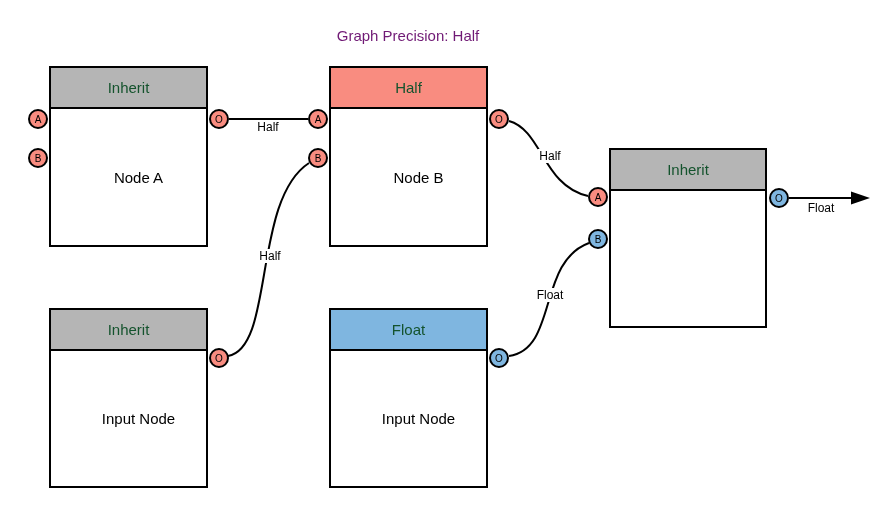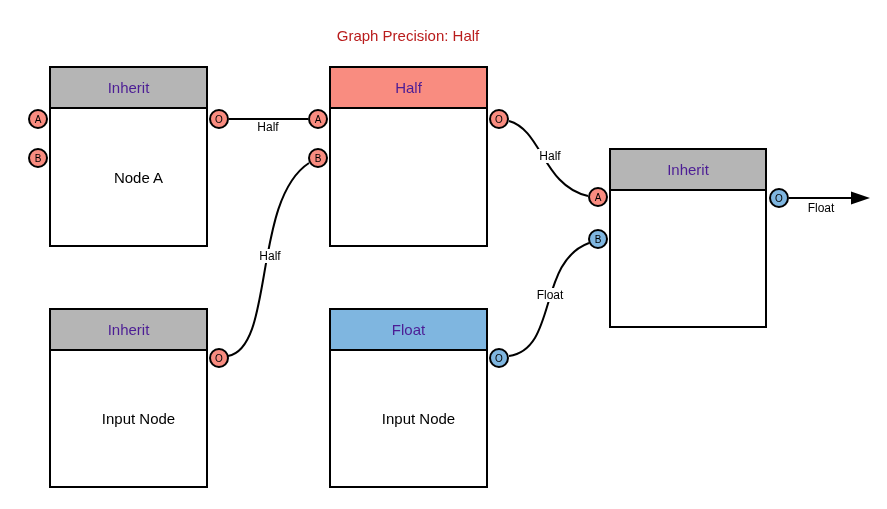--- a/index.html
+++ b/index.html
@@ -20,40 +20,40 @@
     left: 0; top: 0;
     width: 887px;
     height: 509px;
   }
   .diagram-title {
     position: absolute;
     left: 408px;
     top: 27px;
     transform: translateX(-50%);
     font-size: 15px;
-    color: #b91c1c;
+    color: #701a75;
     white-space: nowrap;
   }
   .node {
     position: absolute;
     background: #ffffff;
     border: 2px solid #000000;
     box-sizing: border-box;
     display: flex;
     flex-direction: column;
   }
   .node-header {
     height: 39px;
     flex: 0 0 39px;
     border-bottom: 2px solid #000000;
     display: flex;
     align-items: center;
     justify-content: center;
     font-size: 15px;
-    color: #4c1d95;
+    color: #14532d;
   }
   .node-header.gray   { background: #b5b5b5; }
   .node-header.salmon { background: #f98c80; }
   .node-header.blue   { background: #7fb6e0; }
   .node-body {
     flex: 1 1 auto;
     display: flex;
     align-items: center;
     justify-content: center;
     font-size: 15px;
@@ -102,20 +102,21 @@
 
   <div class="diagram-title">Graph Precision: Half</div>
 
   <div class="node" style="left:49px; top:66px; width:159px; height:181px;">
     <div class="node-header gray">Inherit</div>
     <div class="node-body">Node A</div>
   </div>
 
   <div class="node" style="left:329px; top:66px; width:159px; height:181px;">
     <div class="node-header salmon">Half</div>
+    <div class="node-body">Node B</div>
   </div>
 
   <div class="node" style="left:609px; top:148px; width:158px; height:180px;">
     <div class="node-header gray">Inherit</div>
   </div>
 
   <div class="node" style="left:49px; top:308px; width:159px; height:180px;">
     <div class="node-header gray">Inherit</div>
     <div class="node-body">Input Node</div>
   </div>

